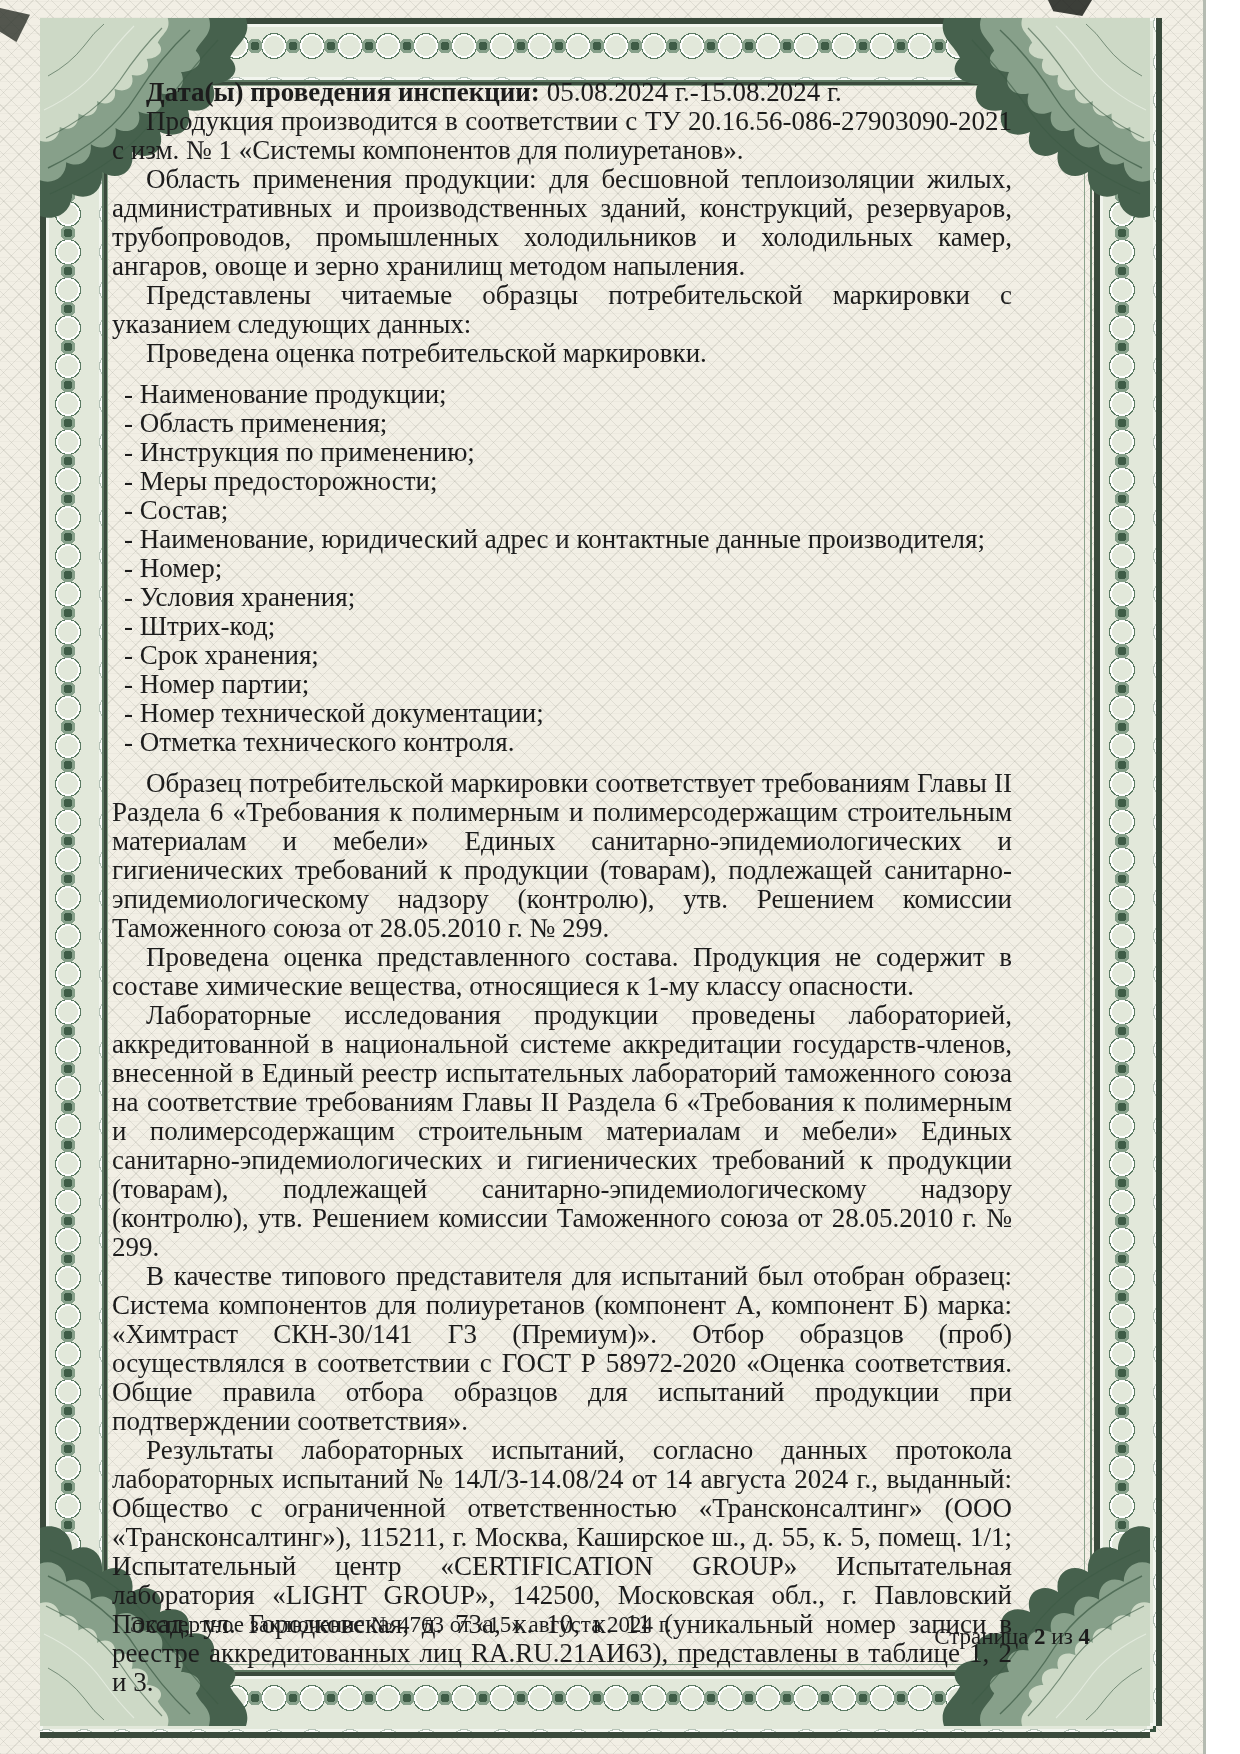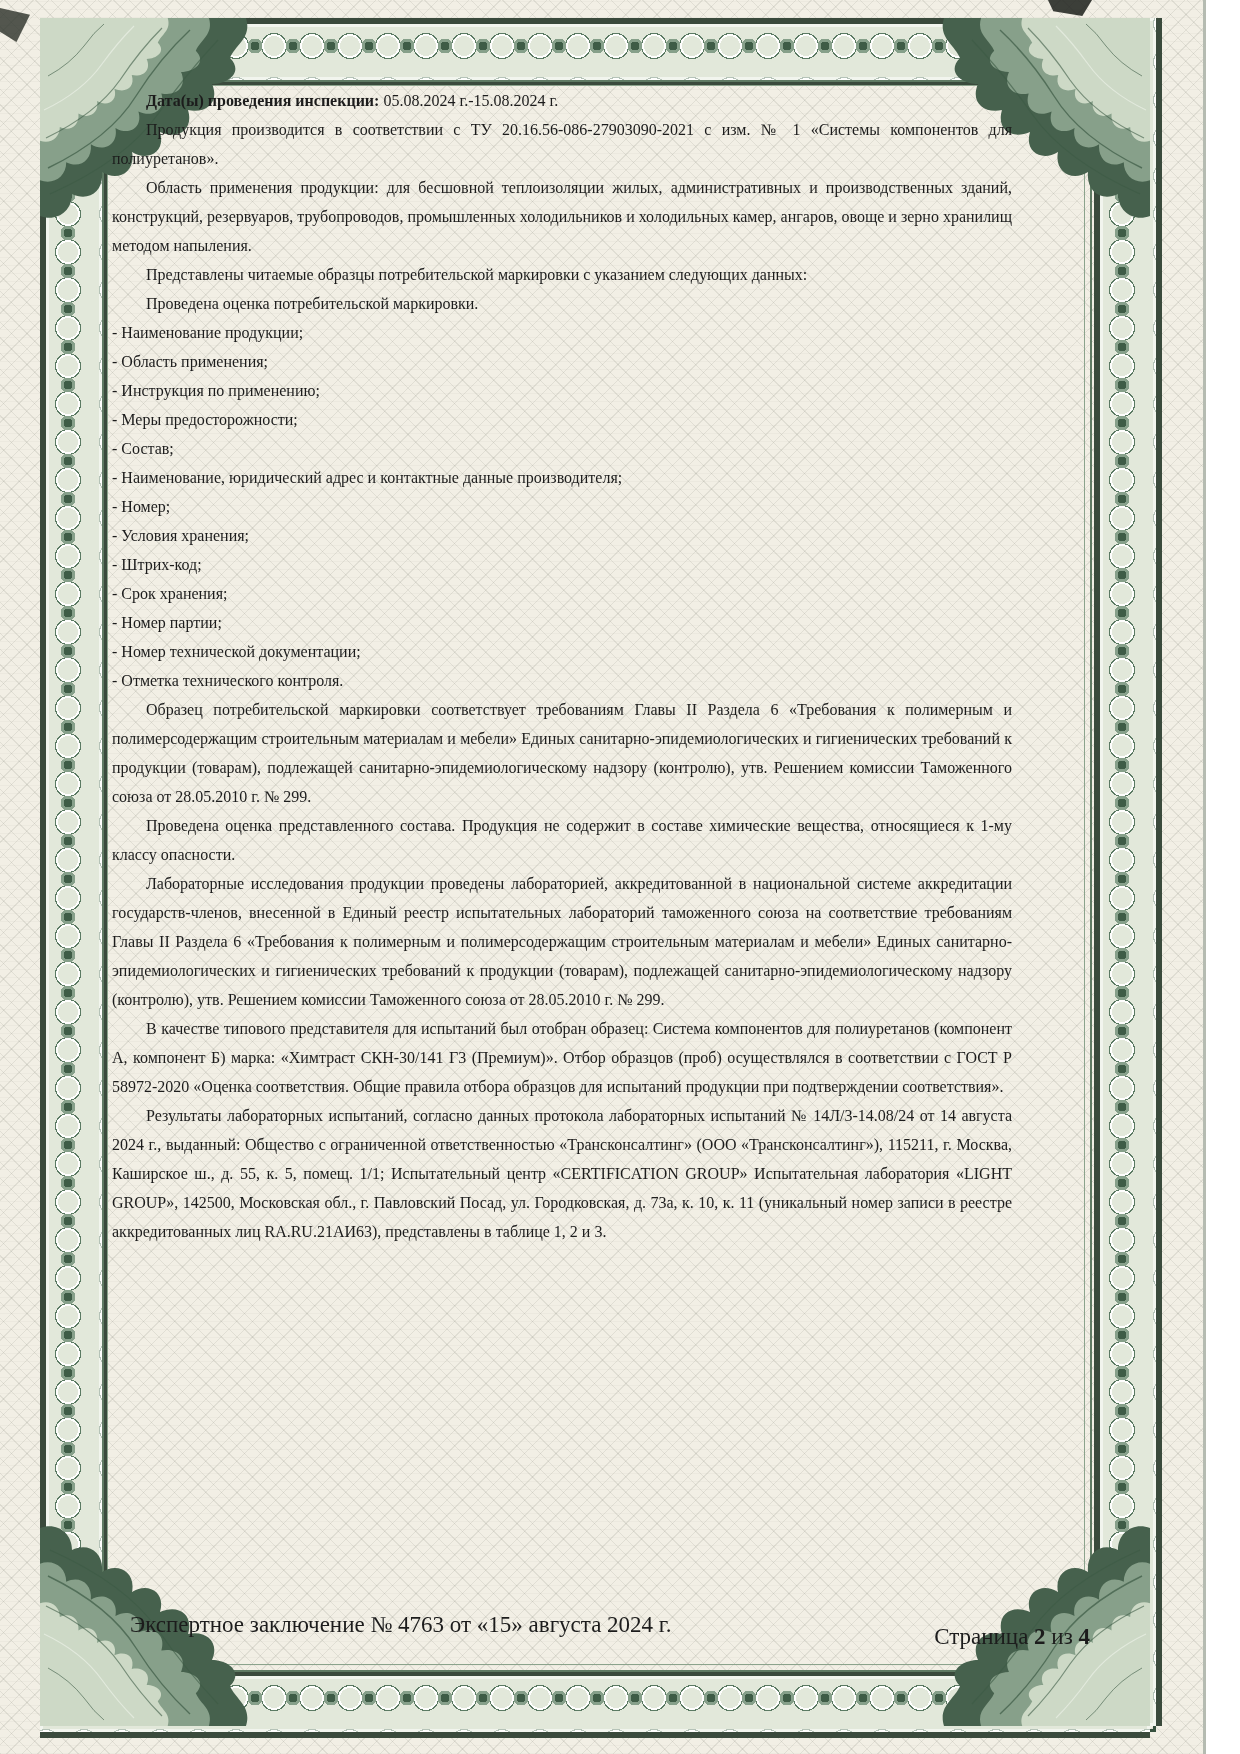--- a/index.html
+++ b/index.html
@@ -43,26 +43,26 @@
   .inner-line-2{position:absolute;left:107px;top:85px;width:976px;height:1578px;
                 border:1px solid #8ba38c;}
   .corner{position:absolute;width:210px;height:210px;}
   .corner svg{display:block;width:210px;height:210px;}
   .c-tl{left:40px;top:18px;}
   .c-tr{left:940px;top:18px;transform:scaleX(-1);}
   .c-bl{left:40px;top:1516px;transform:scaleY(-1);}
   .c-br{left:940px;top:1516px;transform:scale(-1,-1);}
 
   
-  .content{position:absolute;left:112px;top:86px;width:900px;
-           font-size:16px;line-height:29px;text-align:justify;}
+  .content{position:absolute;left:112px;top:78px;width:900px;
+           font-size:27px;line-height:29px;text-align:justify;}
   .content p{margin:0;}
   .indent{text-indent:34px;}
   b,.bold{font-weight:bold;}
-  ul.marking{list-style:none;margin:0;padding:0;}
+  ul.marking{list-style:none;margin:12px;padding:0;}
   ul.marking li{margin:0;text-align:left;}
   .footer{position:absolute;left:130px;top:1612px;width:970px;font-size:23px;line-height:26px;}
   .footer-left{float:left;}
   .footer-right{float:right;padding-right:10px;margin-top:12px;}
 </style>
 </head>
 <body>
 
 <div class="stage">
   <div class="sheet"></div>

